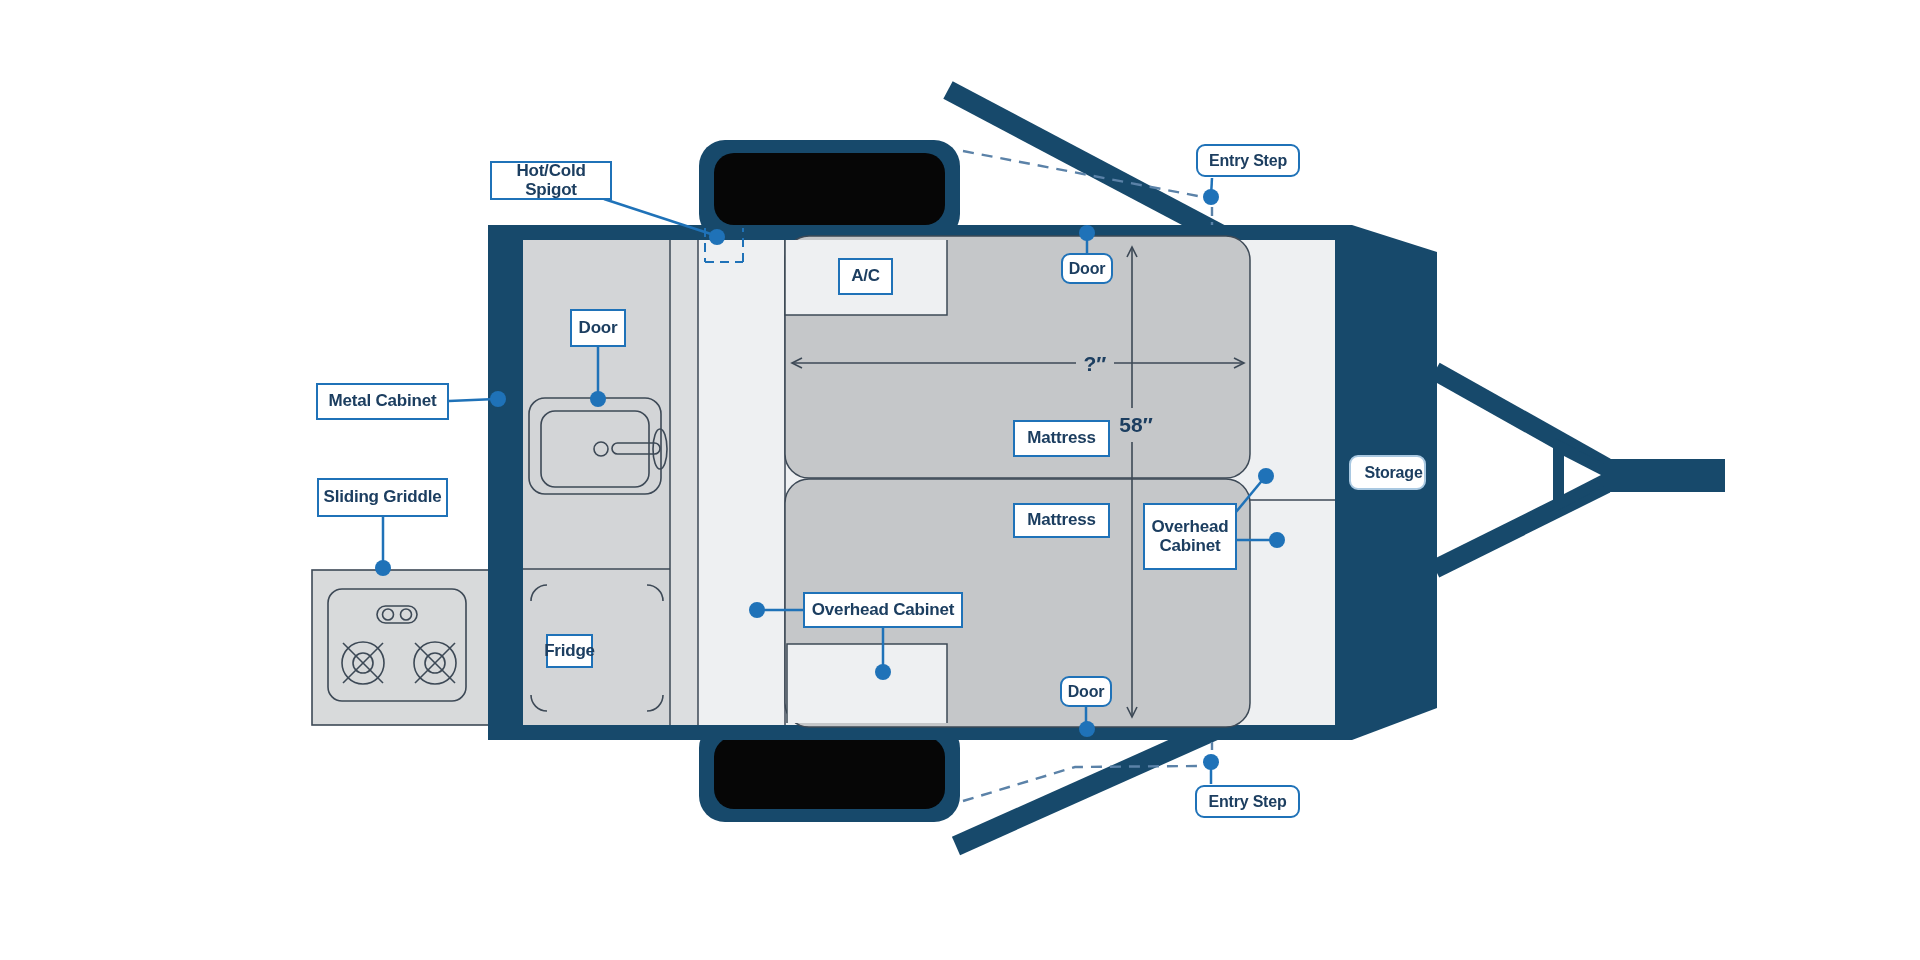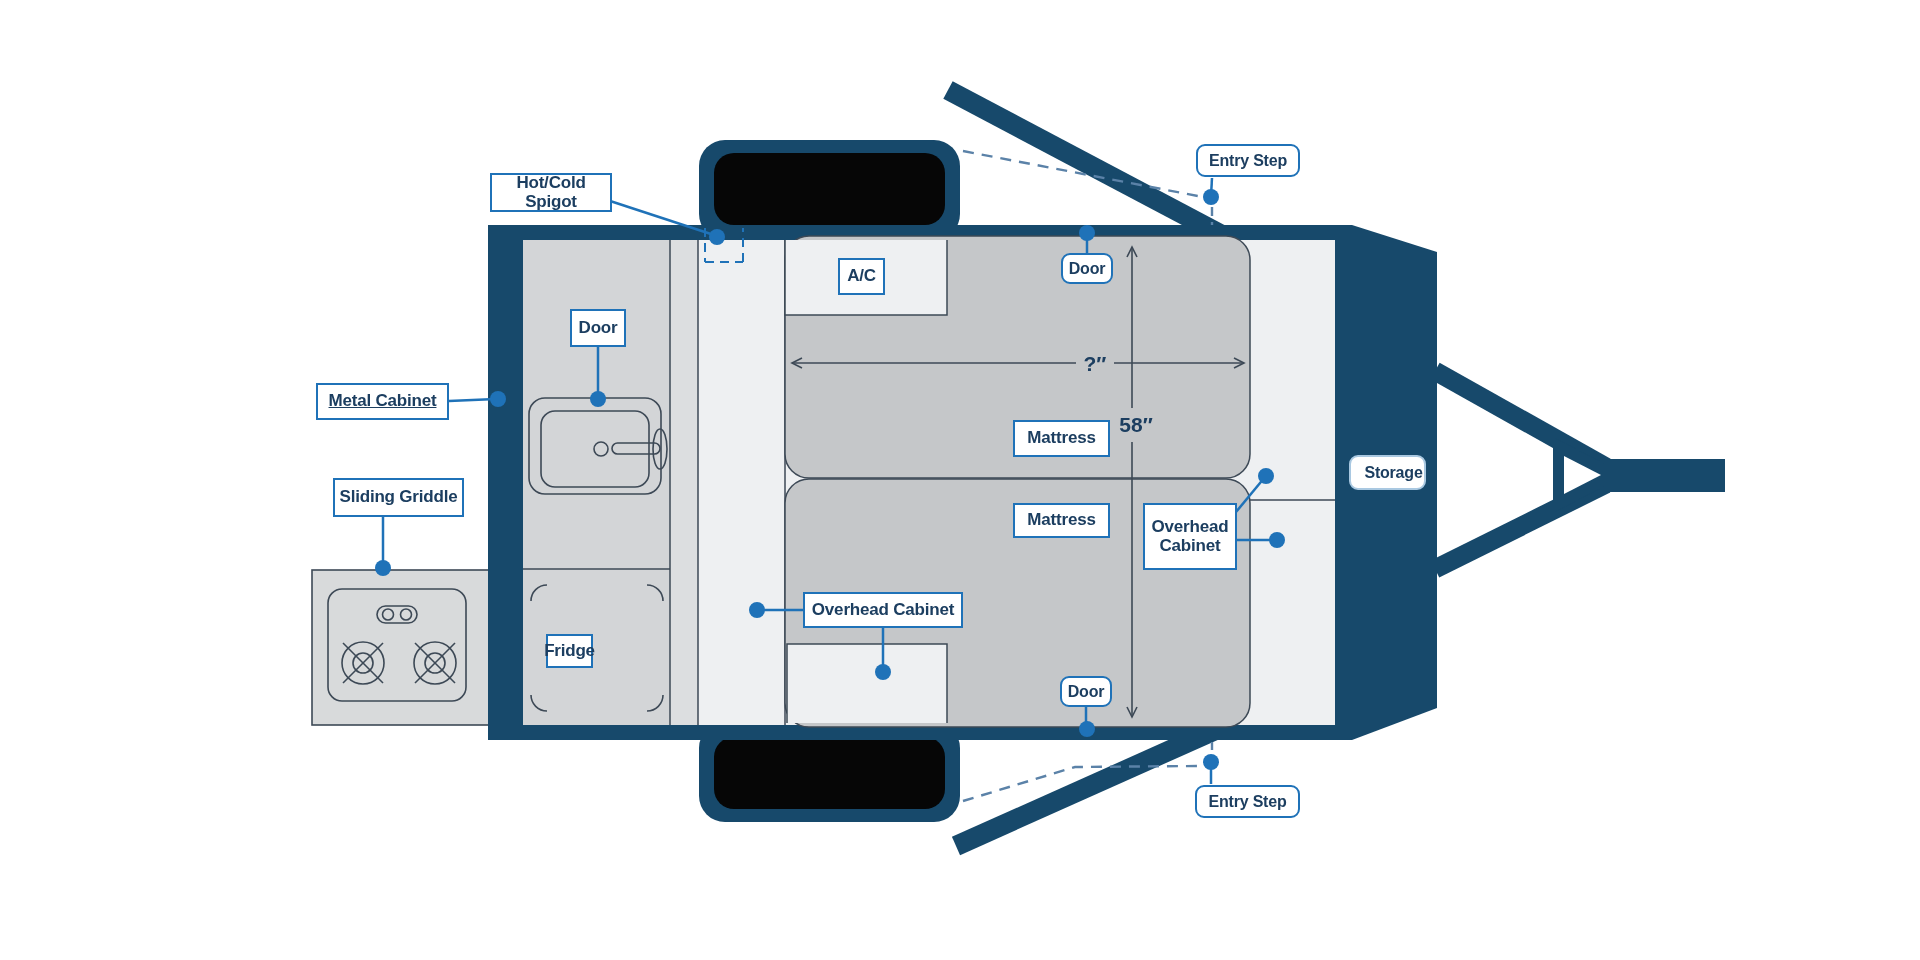--- a/index.html
+++ b/index.html
@@ -157,31 +157,31 @@
       <circle cx="1211" cy="197" r="8"></circle>
       <circle cx="1266" cy="476" r="8"></circle>
       <circle cx="1277" cy="540" r="8"></circle>
       <circle cx="757" cy="610" r="8"></circle>
       <circle cx="883" cy="672" r="8"></circle>
       <circle cx="1087" cy="729" r="8"></circle>
       <circle cx="1211" cy="762" r="8"></circle>
     </g>
   </svg>
 
-  <div class="plabel" style="left:490px;top:161px;width:122px;height:39px;margin-top:12px;">Hot/Cold Spigot</div>
+  <div class="plabel" style="left:490px;top:161px;width:122px;height:39px;">Hot/Cold Spigot</div>
 
   <div class="plabel" style="left:570px;top:309px;width:56px;height:38px;">Door</div>
 
-  <div class="plabel" style="left:316px;top:383px;width:133px;height:37px;text-decoration:underline;">Metal Cabinet</div>
+  <div class="plabel" style="left:316px;top:383px;width:133px;height:37px;">Metal Cabinet</div>
 
-  <div class="plabel" style="left:317px;top:478px;width:131px;height:39px;margin-left:16px;">Sliding Griddle</div>
+  <div class="plabel" style="left:317px;top:478px;width:131px;height:39px;">Sliding Griddle</div>
 
   <div class="plabel" style="left:546px;top:634px;width:47px;height:34px;">Fridge</div>
 
-  <div class="plabel" style="left:838px;top:258px;width:47px;height:37px;">A/C</div>
+  <div class="plabel" style="left:838px;top:258px;width:55px;height:37px;">A/C</div>
 
   <div class="plabel sm" style="left:1061px;top:253px;width:52px;height:31px;">Door</div>
 
   <div class="plabel sm" style="left:1196px;top:144px;width:104px;height:33px;">Entry Step</div>
 
   <div class="plabel" style="left:1013px;top:420px;width:97px;height:37px;">Mattress</div>
 
   <div class="plabel" style="left:1013px;top:503px;width:97px;height:35px;">Mattress</div>
 
   <div class="plabel" style="left:1143px;top:503px;width:94px;height:67px;">Overhead Cabinet</div>

